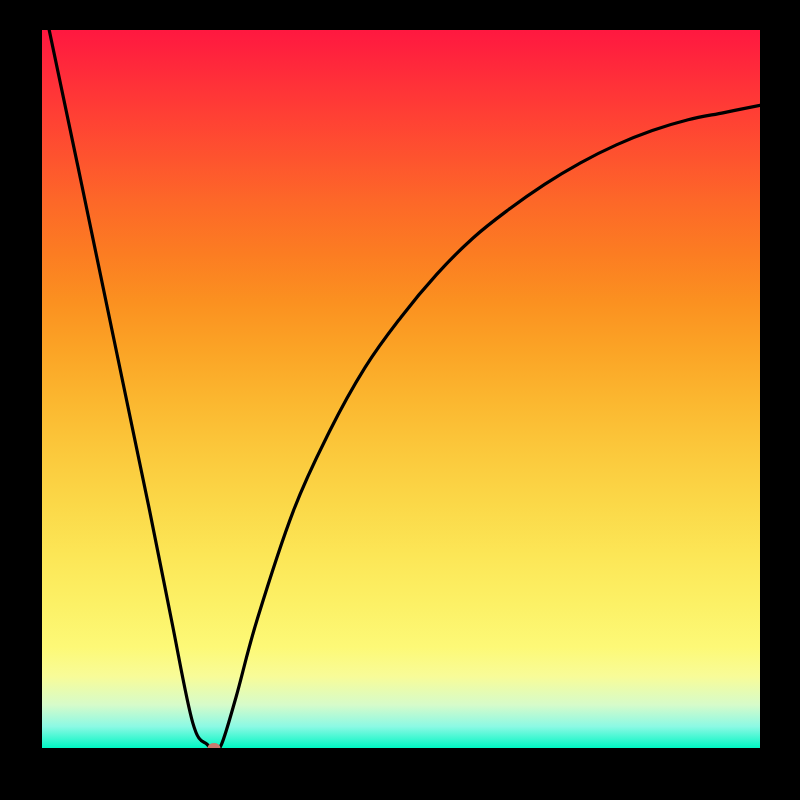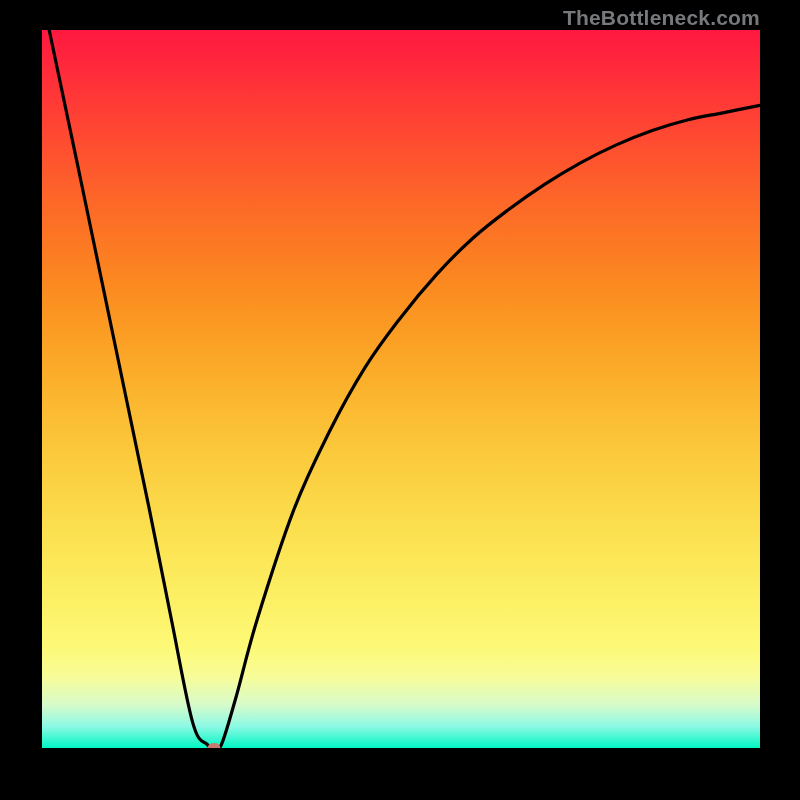--- a/index.html
+++ b/index.html
@@ -70,21 +70,20 @@
     font-size: 21px;
     font-weight: 560;
     letter-spacing: 0.2px;
     white-space: nowrap;
   }
 </style>
 </head>
 <body>
 
 <div class="frame">
-  <div class="watermark">TheBottleneck.com</div>
 
   <div class="plot">
     <div class="gradient"></div>
 
     <svg class="curve-svg" viewBox="0 0 718 718" preserveAspectRatio="none">
       <path id="curve-path" fill="none" stroke="#000" stroke-width="3.2" stroke-linecap="round" stroke-linejoin="round" d="M 7.18 0.00 C 12.35 24.56, 24.27 80.85, 35.90 136.42 C 47.53 191.99, 58.88 246.70, 71.80 308.74 C 84.72 370.78, 97.36 430.66, 107.70 481.06 C 118.04 531.46, 121.49 550.63, 129.24 588.76 C 136.99 626.89, 144.32 670.25, 150.78 692.87 C 157.24 715.49, 161.26 709.89, 165.14 714.41 C 169.02 718.93, 169.74 718.00, 172.32 718.00 C 174.90 718.00, 175.62 723.46, 179.50 714.41 C 183.38 705.36, 187.40 690.36, 193.86 667.74 C 200.32 645.12, 205.06 622.36, 215.40 588.76 C 225.74 555.16, 238.38 514.66, 251.30 481.06 C 264.22 447.46, 274.28 427.93, 287.20 402.08 C 300.12 376.23, 310.18 358.14, 323.10 337.46 C 336.02 316.78, 346.08 304.00, 359.00 287.20 C 371.92 270.40, 381.98 258.34, 394.90 244.12 C 407.82 229.90, 417.88 219.85, 430.80 208.22 C 443.72 196.59, 453.78 189.19, 466.70 179.50 C 479.62 169.81, 489.68 162.77, 502.60 154.37 C 515.52 145.97, 525.58 139.94, 538.50 132.83 C 551.42 125.72, 561.48 120.70, 574.40 114.88 C 587.32 109.06, 597.38 105.04, 610.30 100.52 C 623.22 96.00, 633.28 92.98, 646.20 89.75 C 659.12 86.52, 669.18 85.15, 682.10 82.57 C 695.02 79.99, 711.54 76.68, 718.00 75.39"></path>
     </svg>
 
     <div id="marker-dot" class="dot" style="left: 172.32px; top: 718px; background: rgb(201, 122, 110);"></div>
   </div>

